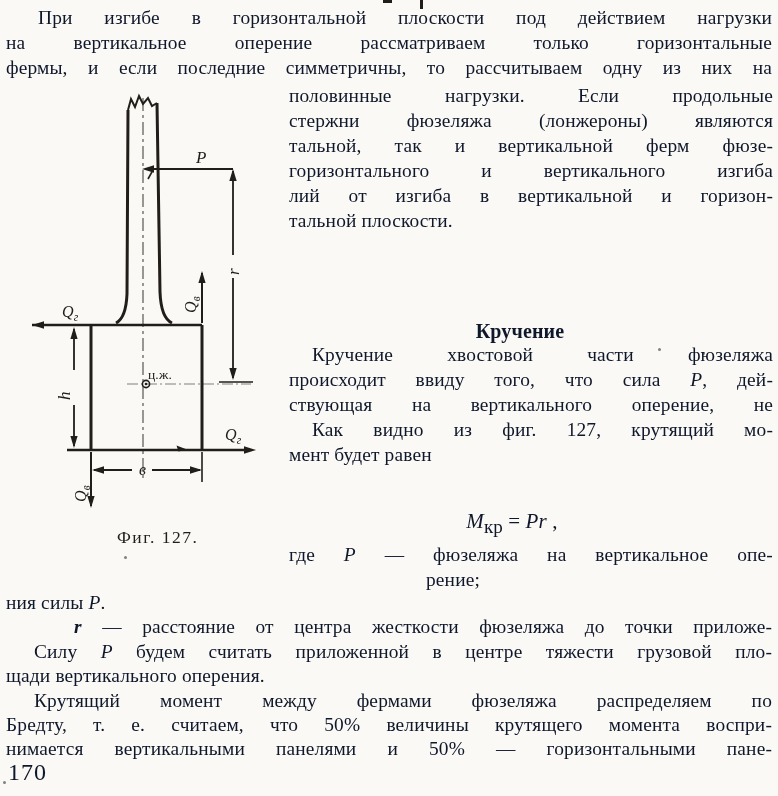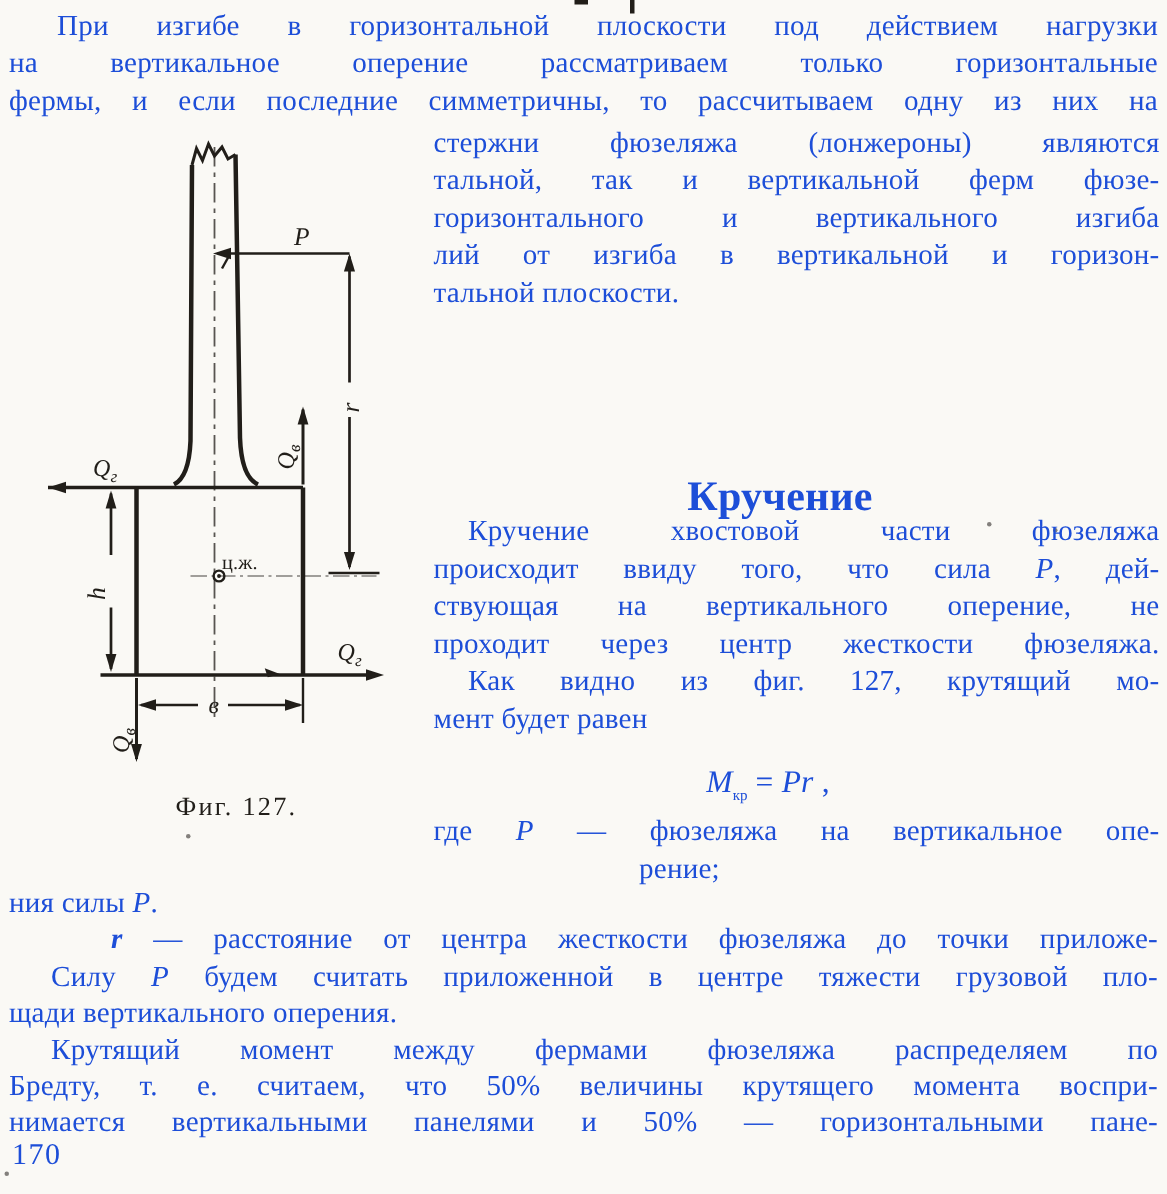--- a/index.html
+++ b/index.html
@@ -1,44 +1,44 @@
 <!DOCTYPE html>
 <html><head>
 <meta charset="utf-8">
 <style>
   html,body{margin:0;padding:0;background:#888;}
   .page{
     position:relative;width:778px;height:796px;overflow:hidden;
     background:#faf9f5;
-    color:#1d4ed8;
+    color:#0f172a;
     font-family:"Liberation Serif","DejaVu Serif",serif;
     font-size:19.4px;
     letter-spacing:0.15px;
   }
   .block{position:absolute;}
   .ln{height:25px;line-height:25px;}
   .jus{text-align:justify;text-align-last:justify;text-justify:inter-word;}
   .ind32{padding-left:32px;}
   .ind23{padding-left:23px;}
   .ind28{padding-left:28px;}
   .ind68{padding-left:68px;}
   .it{font-style:italic;}
   .bit{font-style:italic;font-weight:bold;}
   .para1{left:6px;top:5px;width:766px;}
   .col{left:289px;top:0;width:484px;}
   .colTop{position:absolute;left:0;top:83px;width:484px;}
-  .heading{position:absolute;left:0;right:22px;top:319px;text-align:center;font-weight:bold;font-size:28px;height:25px;line-height:25px;}
+  .heading{position:absolute;left:0;right:22px;top:319px;text-align:center;font-weight:bold;font-size:20px;height:25px;line-height:25px;}
   .torsion{position:absolute;left:0;top:342px;width:484px;}
   .formula{position:absolute;left:0;right:38px;top:506px;text-align:center;font-size:21px;height:30px;line-height:30px;white-space:pre;}
-  .formula sub{font-size:10px;font-style:normal;letter-spacing:0;}
+  .formula sub{font-size:19px;font-style:normal;letter-spacing:0;}
   .where{position:absolute;left:0;top:542px;width:484px;}
   .ind137{padding-left:137px;}
   .bottom{left:6px;top:591px;width:766px;}
   .bottom .ln{height:24.4px;line-height:24.4px;}
-  .pageno{position:absolute;left:8px;top:759px;font-size:20px;letter-spacing:1px;}
+  .pageno{position:absolute;left:8px;top:759px;font-size:24px;letter-spacing:1px;}
   .fig{position:absolute;left:20px;top:90px;width:250px;height:470px;}
   .fig text{font-family:"Liberation Serif","DejaVu Serif",serif;}
   .speck{position:absolute;background:#211e19;}
   .dot{width:3px;height:3px;border-radius:2px;opacity:.55;}
 </style>
 </head>
 <body>
 
 <div class="page">
 
@@ -109,34 +109,34 @@
       <text x="205" y="350" font-size="16"><tspan>Q</tspan><tspan dy="4" font-size="11.5">г</tspan></text>
       <text x="119" y="385" font-size="16"><tspan>в</tspan></text>
       <text x="66" y="412" font-size="16" transform="rotate(-90 66 412)"><tspan>Q</tspan><tspan dy="4" font-size="11.5">в</tspan></text>
       <text x="128" y="289" font-size="13.5" font-style="normal"><tspan>ц.ж.</tspan></text>
       <text x="97" y="453" font-size="17.5" font-style="normal" letter-spacing="1.5"><tspan>Фиг. 127.</tspan></text>
     </g>
   </svg>
 
   <div class="block col">
     <div class="colTop">
+      <div class="ln jus">половинные нагрузки. Если продольные</div>
       <div class="ln jus">стержни фюзеляжа (лонжероны) являются</div>
       <div class="ln jus">тальной, так и вертикальной ферм фюзе-</div>
       <div class="ln jus">горизонтального и вертикального изгиба</div>
       <div class="ln jus">лий от изгиба в вертикальной и горизон-</div>
       <div class="ln">тальной плоскости.</div>
     </div>
 
     <div class="heading">Кручение</div>
 
     <div class="torsion">
       <div class="ln jus ind23">Кручение хвостовой части фюзеляжа</div>
       <div class="ln jus"><span>происходит ввиду того, что сила </span><span class="it">P</span><span>, дей-</span></div>
       <div class="ln jus">ствующая на вертикального оперение, не</div>
-      <div class="ln jus">проходит через центр жесткости фюзеляжа.</div>
       <div class="ln jus ind23">Как видно из фиг. 127, крутящий мо-</div>
       <div class="ln">мент будет равен</div>
     </div>
 
     <div class="formula"><span class="it">M</span><sub>кр</sub><span> = </span><span class="it">P</span><span class="it">r</span><span> ,</span></div>
 
     <div class="where">
       <div class="ln jus"><span>где </span><span class="it">P</span><span> — фюзеляжа на вертикальное опе-</span></div>
       <div class="ln ind137">рение;</div>
     </div>

